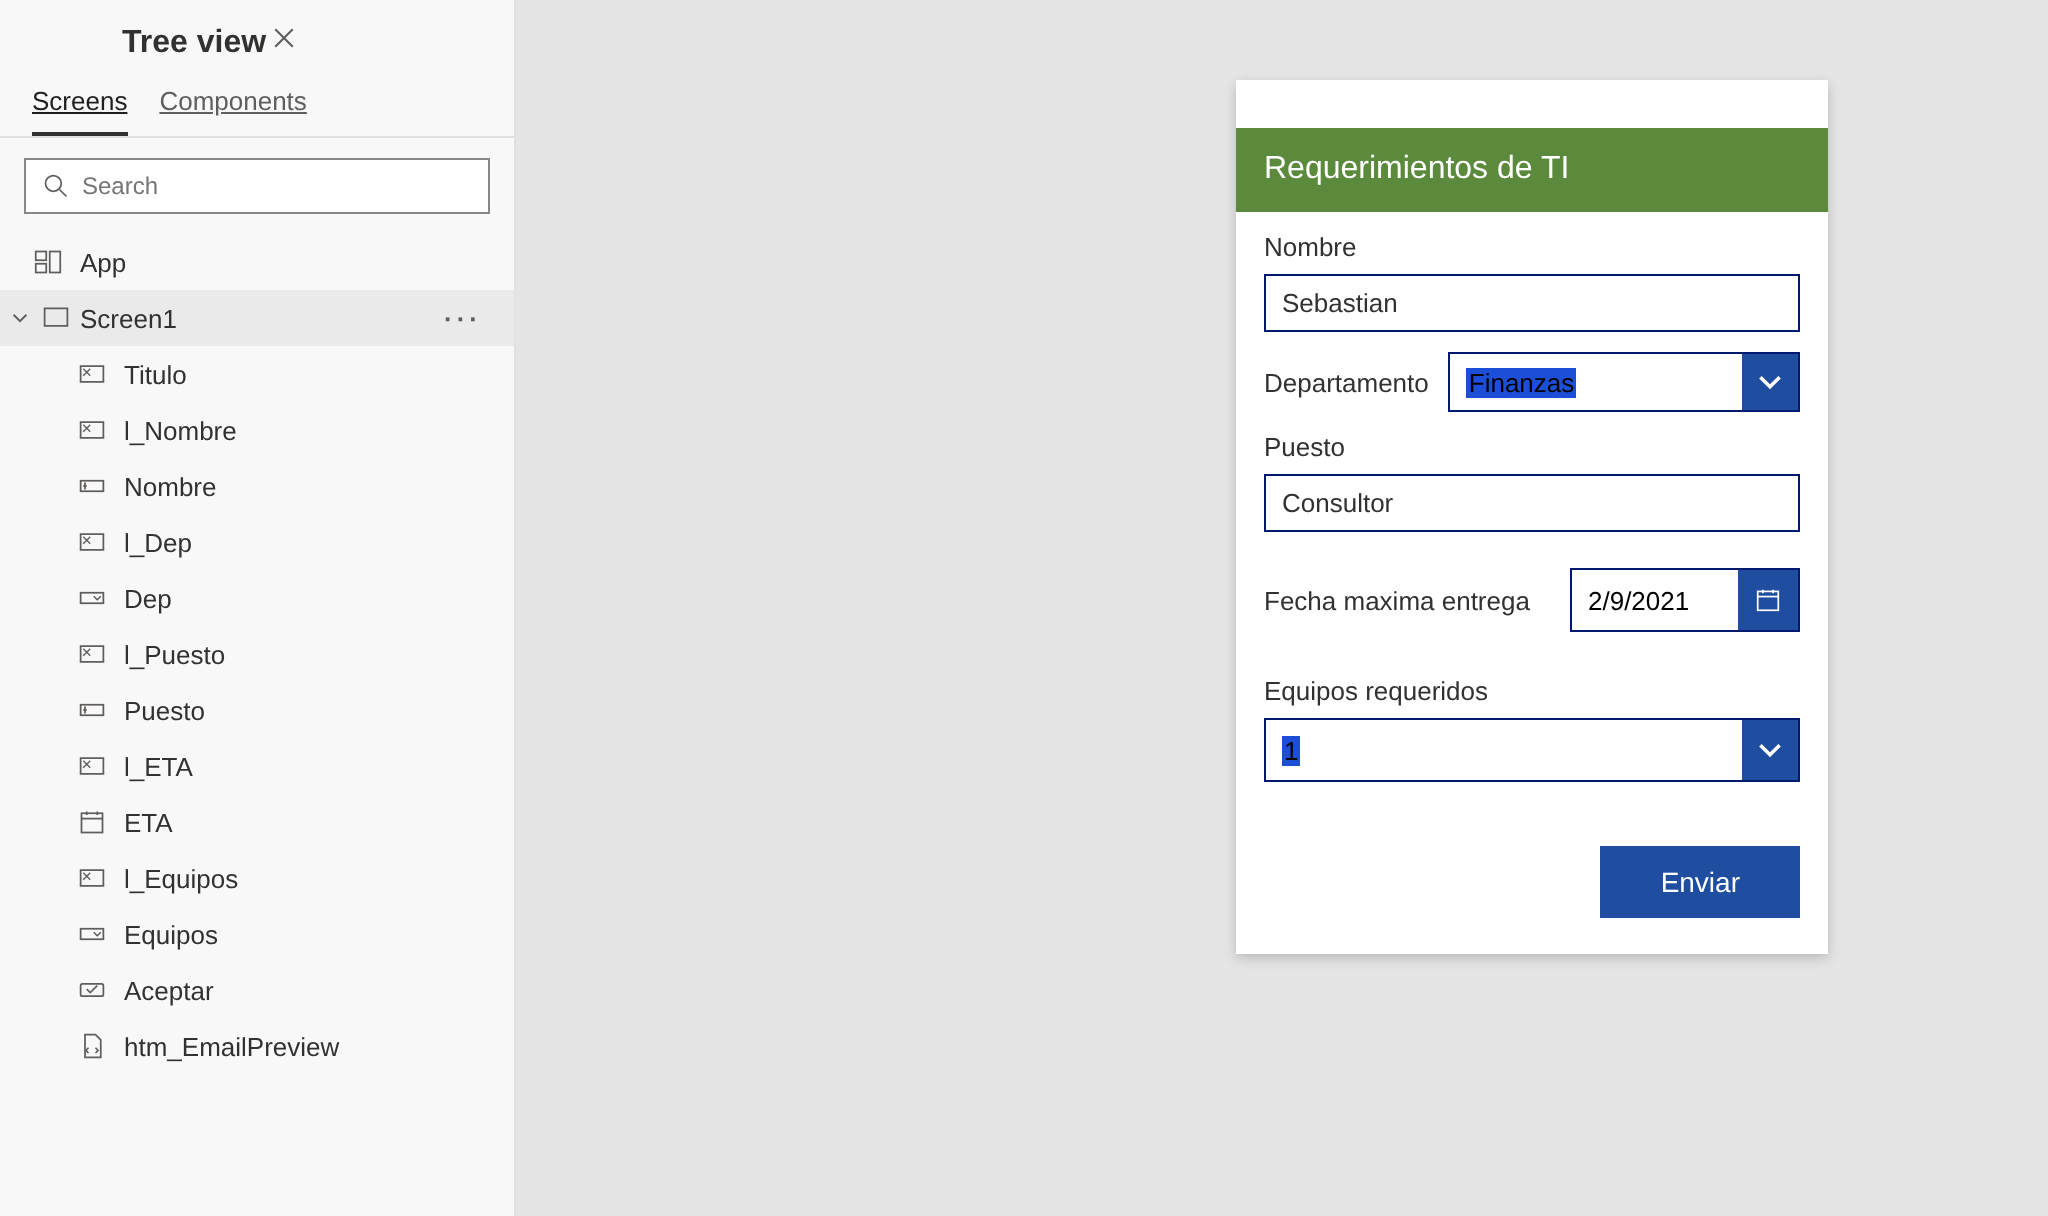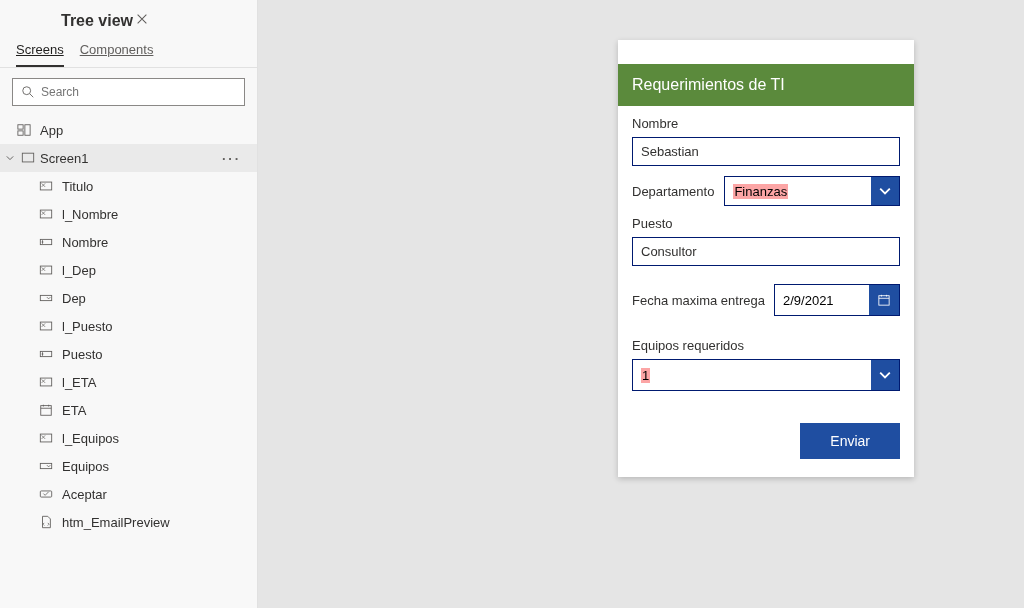--- a/index.html
+++ b/index.html
@@ -38,27 +38,27 @@
     .field-block { padding: 10px 14px 0 14px; }
     .lbl { font-size: 13px; color: #323130; margin-bottom: 6px; display: block; }
 
     .txt { width: 100%; border: 1px solid #001a70; padding: 6px 8px; font-size: 13px; color: #323130; outline: none; background: #fff; }
 
     .row-inline { display: flex; align-items: center; gap: 10px; padding: 10px 14px 0 14px; justify-content: space-between; }
 
     .dd { display: flex; border: 1px solid #001a70; height: 30px; flex: 1; }
     .dd .val { flex: 1; display: flex; align-items: center; padding: 0 8px; font-size: 13px; }
     .dd .val.hl { background: #fff; }
-    .dd .val .seltext { background: #fca5a5; padding: 0 1px; }
+    .dd .val .seltext { background: #1d4ed8; padding: 0 1px; }
     .dd .arrow { width: 28px; background: #1f4ea1; display: flex; align-items: center; justify-content: center; color: #fff; }
     .dd .arrow svg, .datebtn svg { width: 12px; height: 12px; fill: #fff; }
 
     .date-row { display: flex; align-items: center; padding: 18px 14px 0 14px; gap: 6px; }
     .date-row .dlabel { font-size: 13px; color: #323130; flex: 1; }
-    .datebox { display: flex; border: 1px solid #001a70; height: 32px; width: 126px; }
+    .datebox { display: flex; border: 1px solid #001a70; height: 32px; width: 115px; }
     .datebox .dval { flex: 1; display: flex; align-items: center; padding: 0 8px; font-size: 13px; }
     .datebtn { width: 30px; background: #1f4ea1; display: flex; align-items: center; justify-content: center; }
 
     .dd.full { width: 100%; flex: unset; height: 32px; margin-top: 4px; }
     .dd.full .val { background: #fff; }
 
     .send-wrap { display: flex; justify-content: flex-end; padding: 32px 14px 8px 0; }
     .btn { background: #1f4ea1; color: #fff; border: none; padding: 10px 30px; font-size: 14px; cursor: pointer; }
   </style>
 </head>

